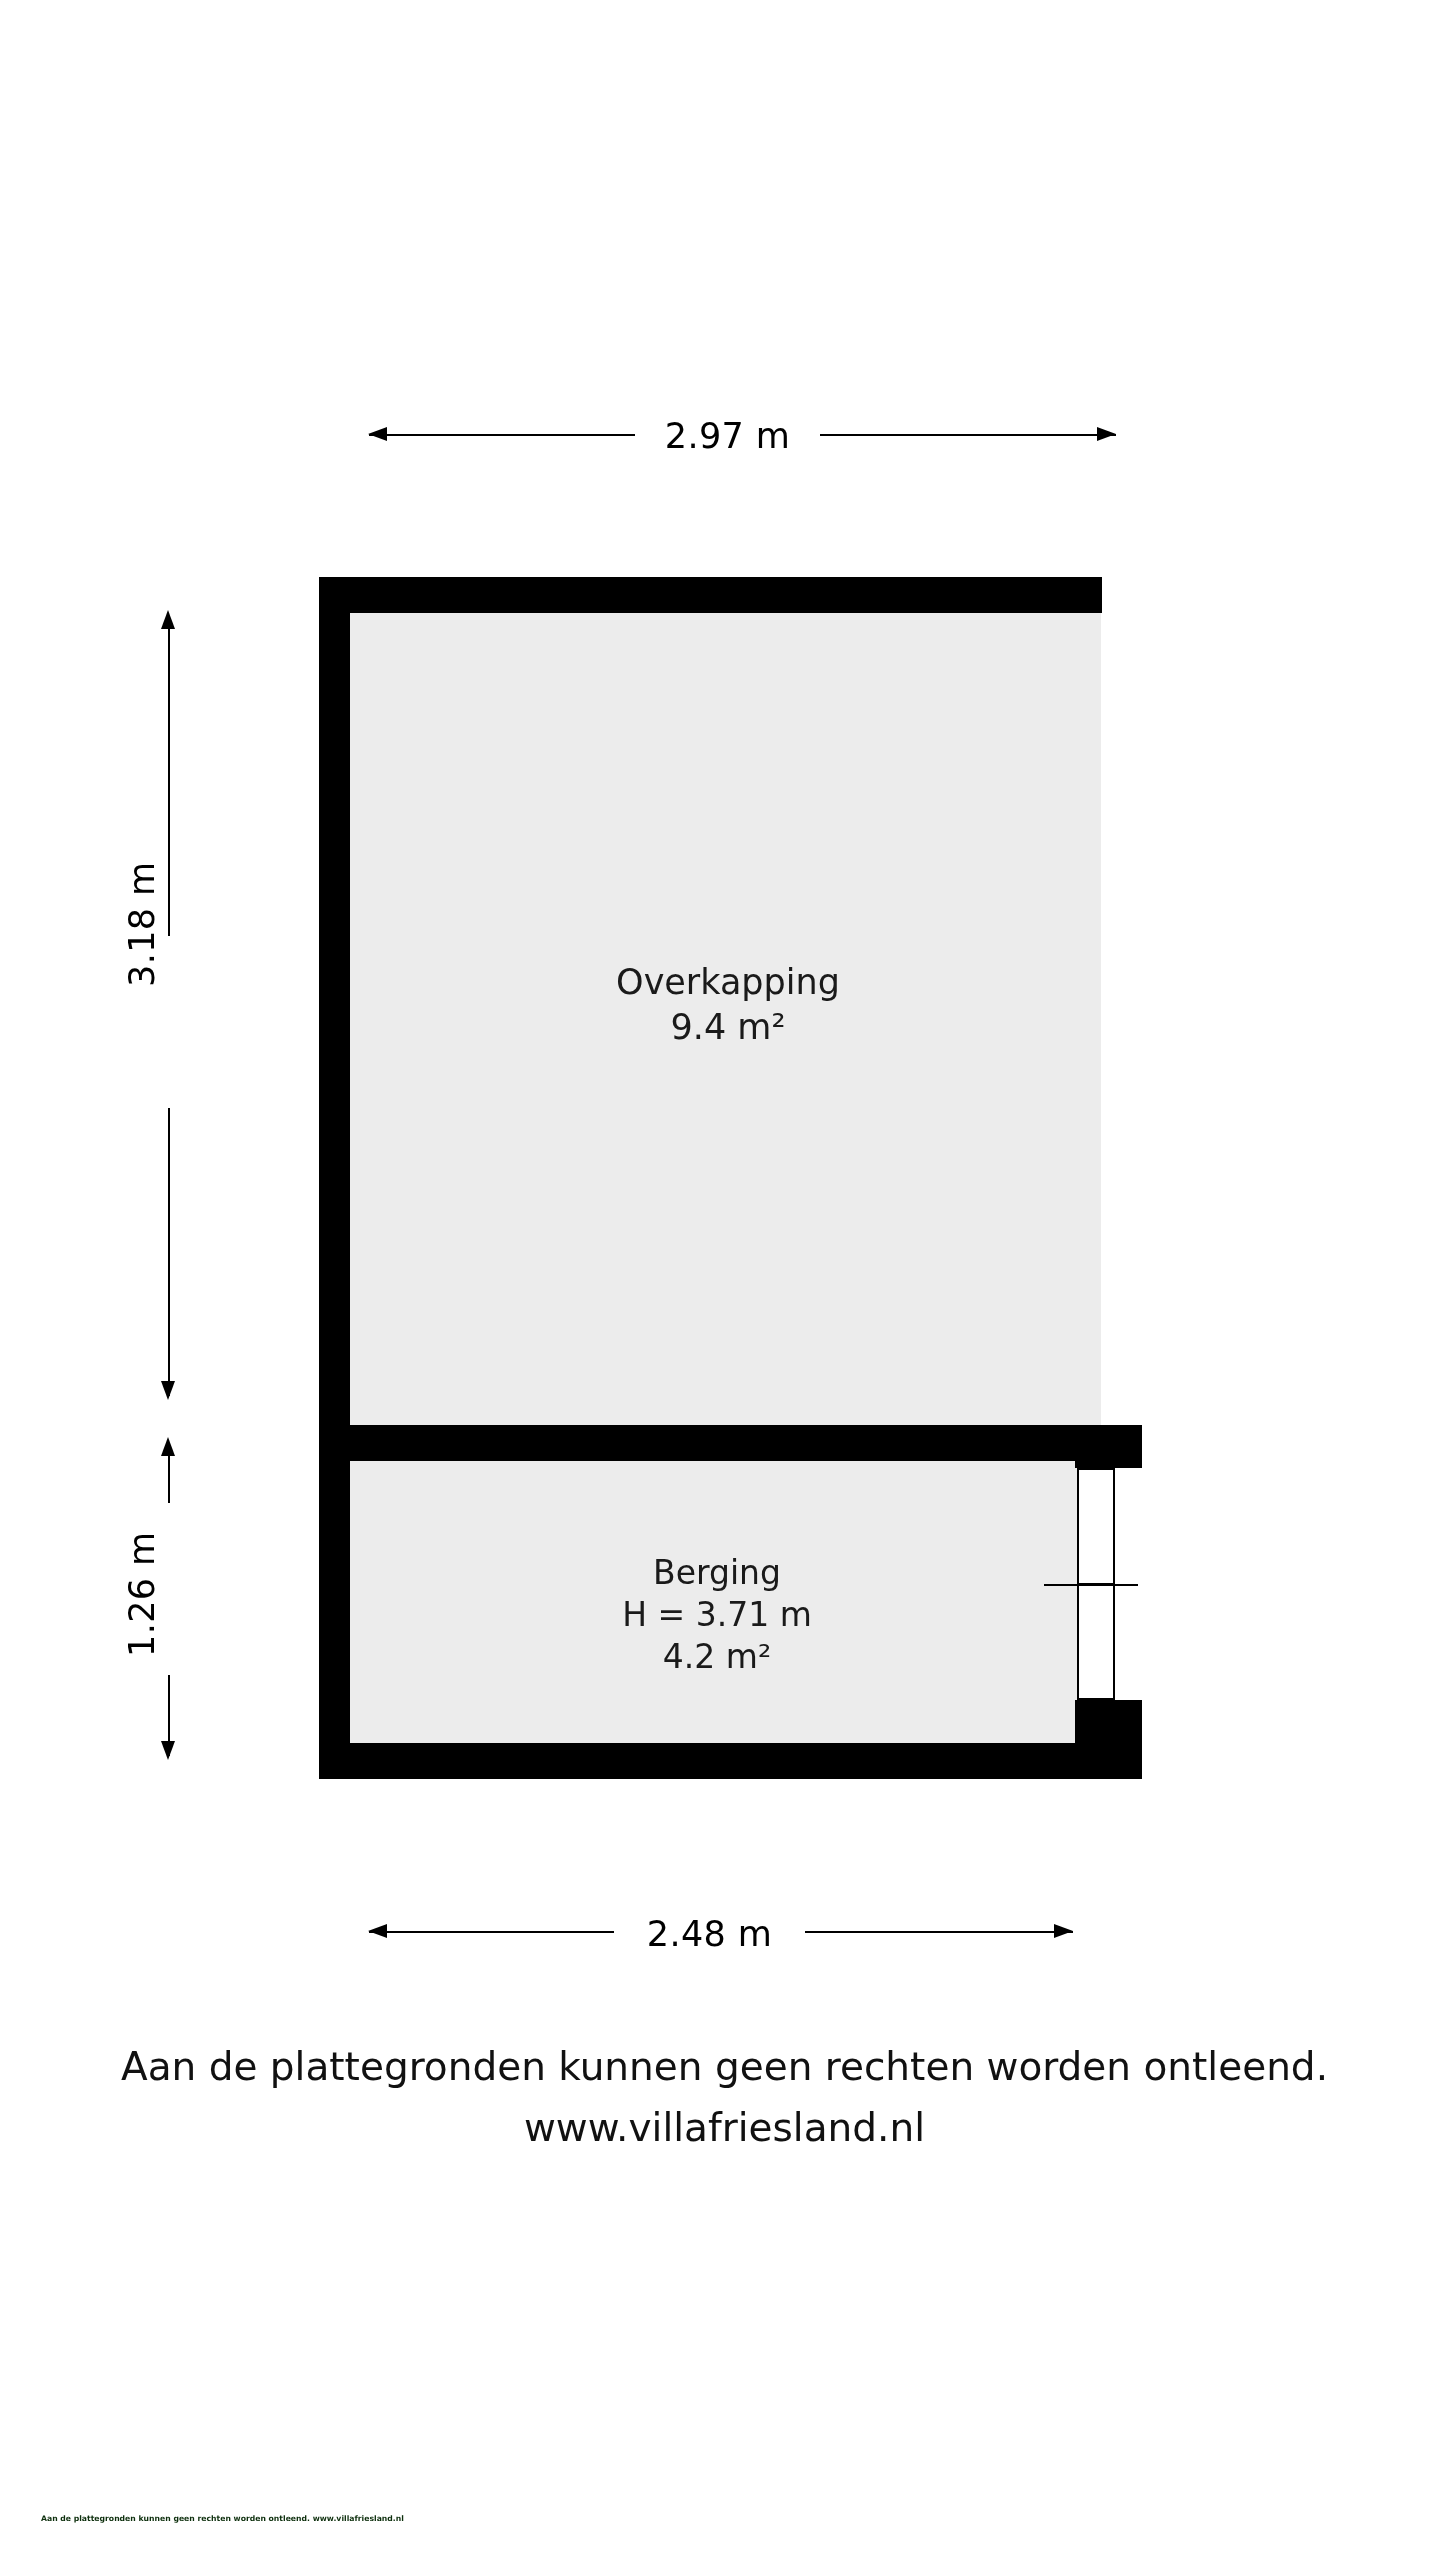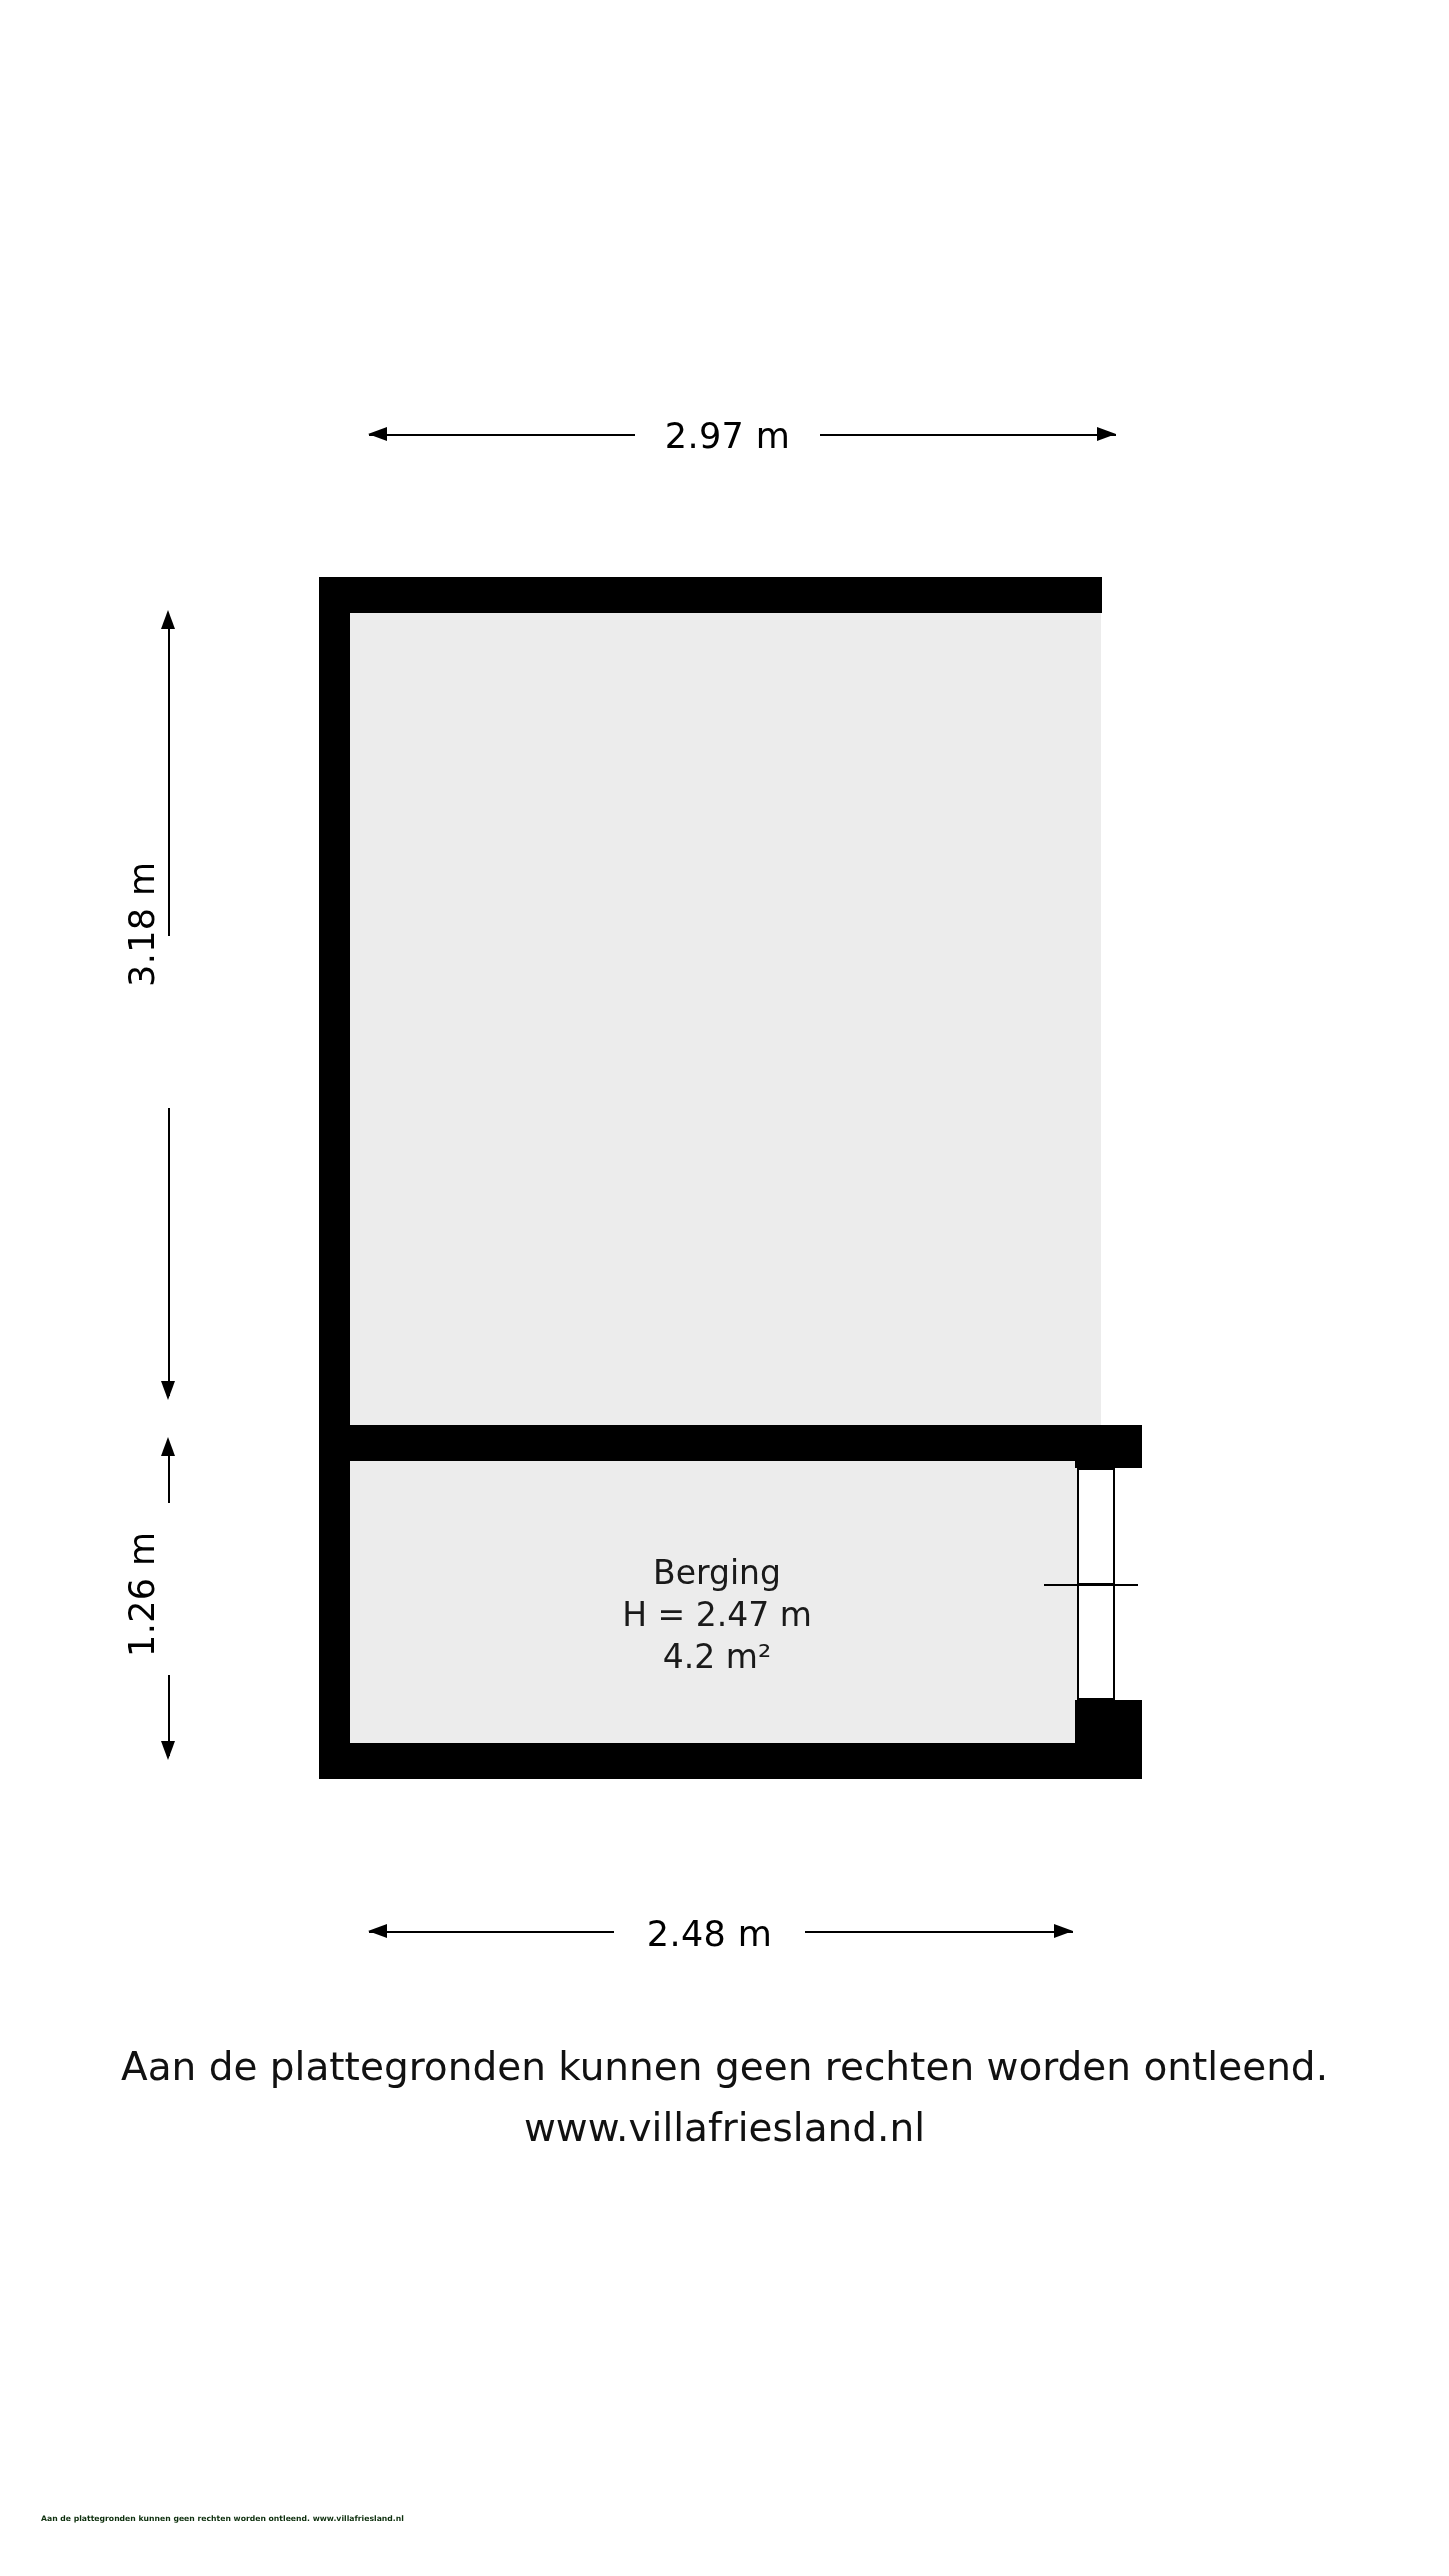--- a/index.html
+++ b/index.html
@@ -204,24 +204,28 @@
 
   <div class="wall" style="left:1075px; top:1700px; width:67px; height:79px;"></div>
 
   <div class="window" style="left:1077px; top:1468px; width:34px; height:232px;">
     <i style="top:0px;"></i>
     <i style="top:230px;"></i>
     <i style="top:115px;"></i>
   </div>
   <div class="window-tick" style="left:1044px; top:1584px; width:94px;"></div>
 
+  <div class="room-label" style="left:436px; top:960px; width:584px;">
+    <span>Overkapping</span>
+    <span class="area">9.4  m²</span>
+  </div>
 
   <div class="room-label" style="left:425px; top:1552px; width:584px; font-size:33px;">
     <span>Berging</span>
-    <span class="area">H = 2.47 m</span>
+    <span class="area">H = 3.71 m</span>
     <span class="area">4.2  m²</span>
   </div>
 
   <div class="arrow-h" style="left:369px; top:1931px; width:704px;"></div>
   <div class="arrow-head ah-left" style="left:368px; top:1924px;"></div>
   <div class="arrow-head ah-right" style="left:1054px; top:1924px;"></div>
   <div style="position:absolute; left:614px; top:1911px; width:191px; height:43px; background:#fff;"></div>
   <div class="dim-label" style="left:614px; top:1914px; width:191px; text-align:center; font-size:35px;">2.48 m</div>
 
   <div class="footer footer-line2">www.villafriesland.nl</div>

